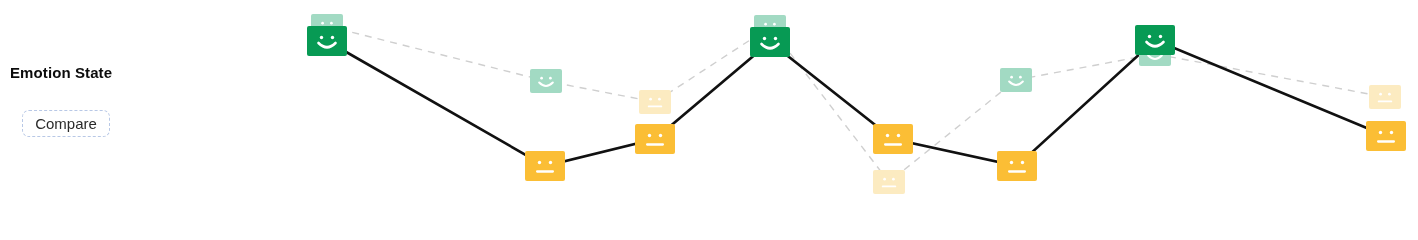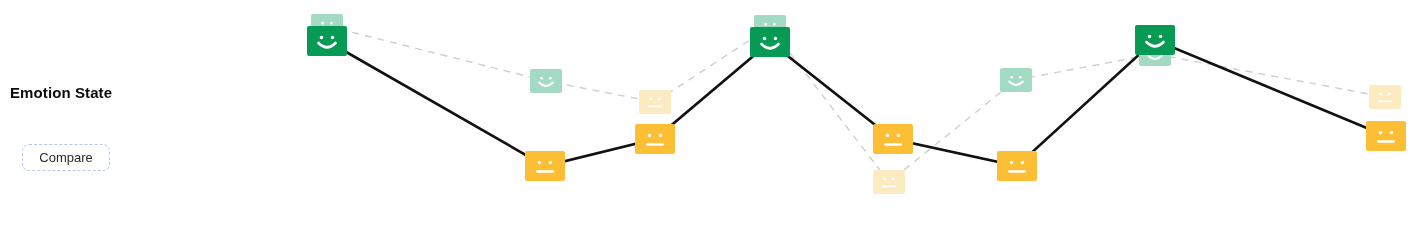--- a/index.html
+++ b/index.html
@@ -26,47 +26,46 @@
     position: absolute;
     left: 0;
     top: 0;
     width: 290px;
     height: 210px;
   }
 
   .panel-title {
     position: absolute;
     left: 10px;
-    top: 84px;
+    top: 64px;
     font-size: 15px;
     font-weight: bold;
     color: #0c0c0c;
     letter-spacing: 0.1px;
     white-space: nowrap;
   }
 
   .compare-button {
     position: absolute;
     left: 22px;
     top: 110px;
     width: 88px;
     height: 27px;
     box-sizing: border-box;
     border: 1px dashed #b8c8e6;
     border-radius: 7px;
     background: #ffffff;
     color: #2a2a2a;
-    font-size: 13px;
+    font-size: 15px;
     font-family: "Liberation Sans", sans-serif;
     display: flex;
     align-items: center;
     justify-content: center;
     cursor: pointer;
     padding: 0;
-    margin-top: 34px;
   }
 
   
   .chart-area {
     position: absolute;
     left: 0;
     top: 0;
     width: 1418px;
     height: 210px;
   }

